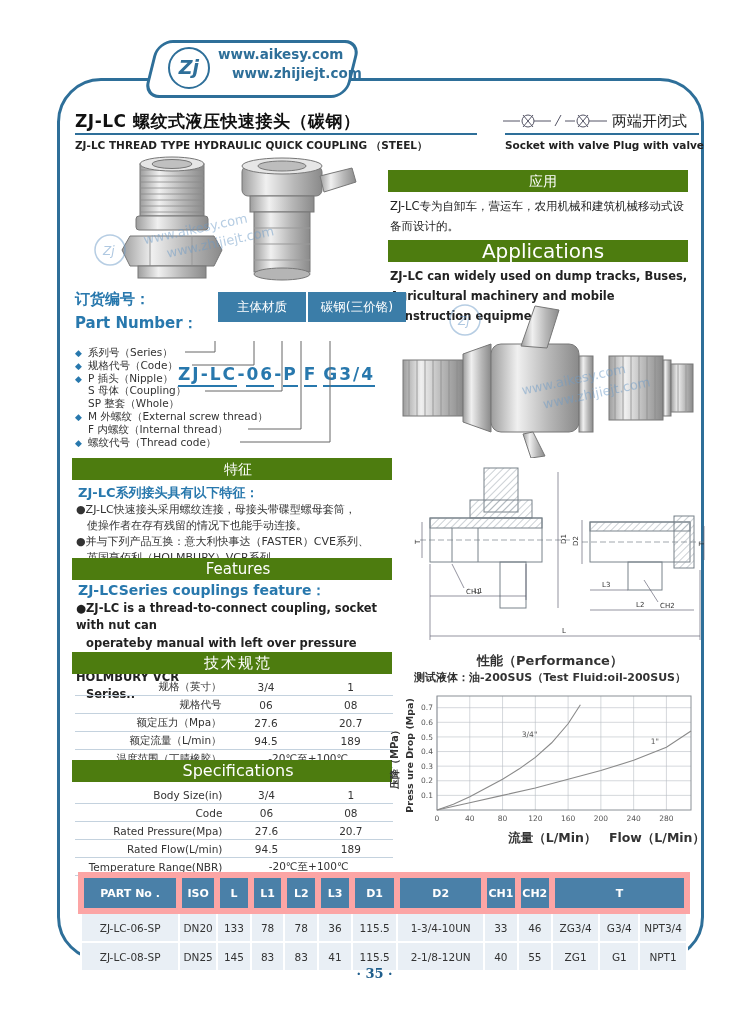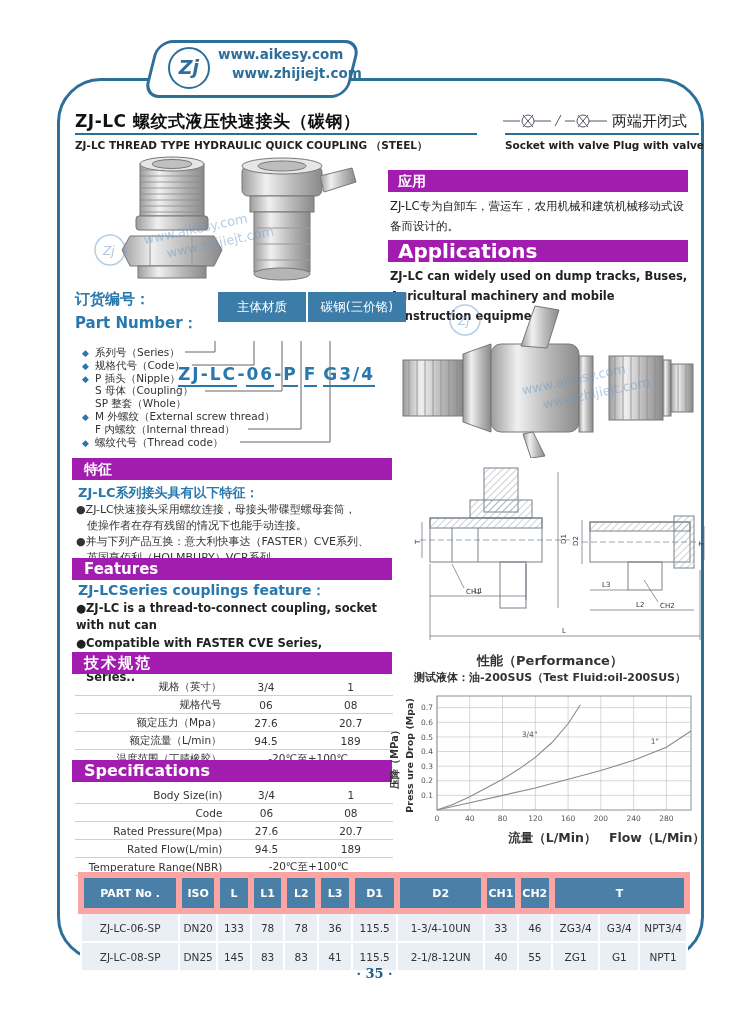--- a/index.html
+++ b/index.html
@@ -16,34 +16,34 @@
         text-align:center;line-height:36px;background:#fff;}
   .url{position:absolute;color:#2e6f99;font-weight:bold;font-size:13.5px;}
   
   .title-cn{position:absolute;left:75px;top:110px;font-size:17px;font-weight:bold;color:#111;letter-spacing:.5px;}
   .title-rule{position:absolute;left:75px;top:133px;width:402px;height:2px;background:#2e6f99;}
   .title-en{position:absolute;left:75px;top:139px;font-size:10.5px;font-weight:bold;color:#222;}
   .sym-rule{position:absolute;left:505px;top:133px;width:194px;height:2px;background:#2e6f99;}
   .sym-cn{position:absolute;left:612px;top:112px;font-size:15px;color:#222;}
   .sym-en{position:absolute;left:505px;top:139px;font-size:10.5px;font-weight:bold;color:#222;}
   
-  .bar{position:absolute;background:#a21caf;color:#fff;font-weight:bold;}
+  .bar{position:absolute;background:#4d7c0f;color:#fff;font-weight:normal;text-align:center;}
   .bar-l{left:72px;width:320px;height:22px;font-size:14px;line-height:22px;padding-left:12px;box-sizing:border-box;}
   .bar-r{left:388px;width:300px;height:22px;font-size:14px;line-height:22px;padding-left:10px;box-sizing:border-box;}
   .body-text{font-size:11.5px;line-height:1.75;color:#222;}
   .bold{font-weight:bold;}
   .blue-sub{color:#2878ad;font-weight:bold;}
   
   .pn-label{position:absolute;left:75px;font-size:15px;font-weight:bold;color:#2878ad;}
   .badge{position:absolute;top:292px;height:30px;background:#3b7da8;color:#fff;font-size:12.5px;
          line-height:30px;text-align:center;}
   .pn-code{position:absolute;left:178px;top:320px;font-size:17px;font-weight:bold;color:#2878ad;letter-spacing:2px;margin-top:44px;}
   .pn-code span.u{border-bottom:2px solid #2878ad;padding-bottom:1px;}
   .pn-items{position:absolute;left:75px;top:346px;}
-  .pn-item{height:12.8px;font-size:10.5px;color:#333;white-space:nowrap;margin-left:7px;}
+  .pn-item{height:12.8px;font-size:10.5px;color:#333;white-space:nowrap;}
   .pn-item .blt{display:inline-block;width:13px;color:#2878ad;font-size:9px;}
   
   table.spec{position:absolute;left:75px;width:318px;border-collapse:collapse;font-size:10.5px;color:#333;}
   table.spec td{border-bottom:1px solid #c4d2de;height:15px;padding:1px 2px;}
   table.spec td.lbl{width:150px;text-align:right;}
   table.spec td.val{width:84px;text-align:center;}
   table.dims{position:absolute;left:78px;top:872px;width:612px;border-collapse:collapse;font-size:10.5px;}
   table.dims th{background:#4a80a8;color:#fff;font-weight:bold;font-size:11px;height:28px;border:6px solid #fca5a5;}
   table.dims td{background:#e9eff5;color:#333;text-align:center;height:25px;border:2px solid #fff;}
   .chart-title{position:absolute;left:395px;top:652px;width:310px;text-align:center;font-size:13px;font-weight:bold;color:#333;}
@@ -221,20 +221,21 @@
     <div>●ZJ-LC快速接头采用螺纹连接，母接头带碟型螺母套筒，</div>
     <div style="padding-left:11px;">使操作者在存有残留的情况下也能手动连接。</div>
     <div>●并与下列产品互换：意大利快事达（FASTER）CVE系列、</div>
     <div style="padding-left:11px;">英国亨佰利（HOLMBURY）VCR系列。</div>
   </div>
 
   <div class="bar bar-l" style="top:558px;font-size:15px;">Features</div>
   <div class="abs blue-sub" style="left:78px;top:582px;font-size:14px;">ZJ-LCSeries couplings feature：</div>
   <div class="abs bold" style="left:76px;top:600px;width:320px;font-size:11.5px;line-height:1.5;color:#222;">
     <div>●ZJ-LC is a thread-to-connect coupling, socket with nut can</div>
+    <div style="padding-left:10px;">operateby manual with left over pressure</div>
     <div>●Compatible with FASTER CVE Series, HOLMBURY VCR</div>
     <div style="padding-left:10px;">Series..</div>
   </div>
 
   <div class="bar bar-l" style="top:652px;font-size:15px;letter-spacing:2px;">技术规范</div>
   <table class="spec" style="top:678px;">
     <tbody>
         <tr>
           <td class="lbl">规格（英寸）</td>
           <td class="val">3/4</td>

